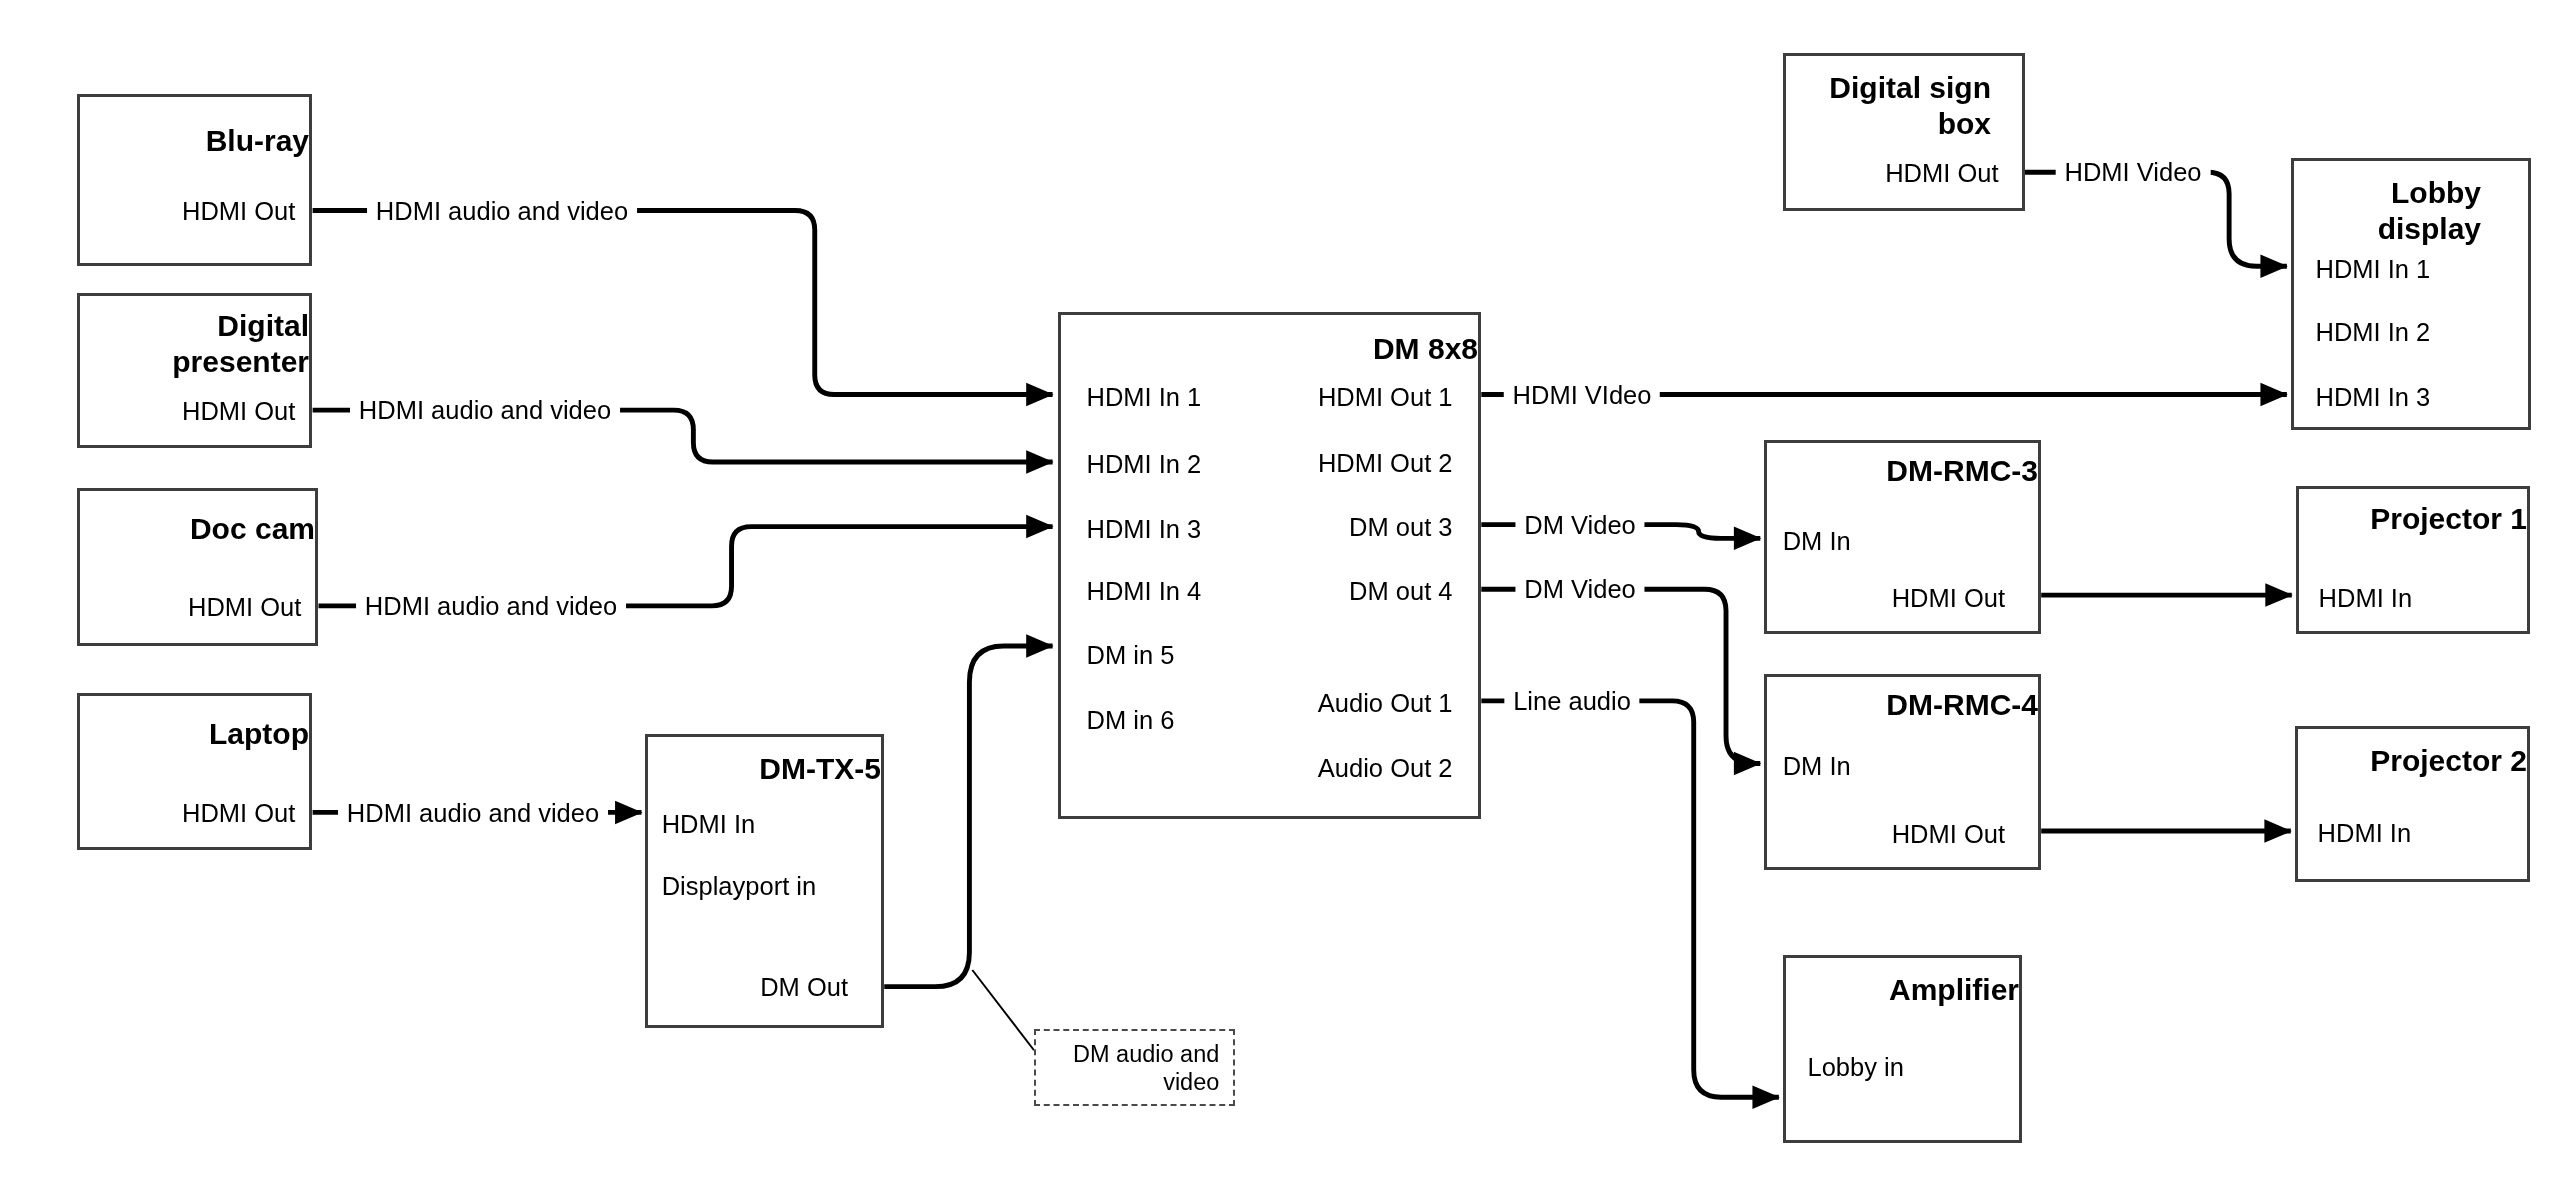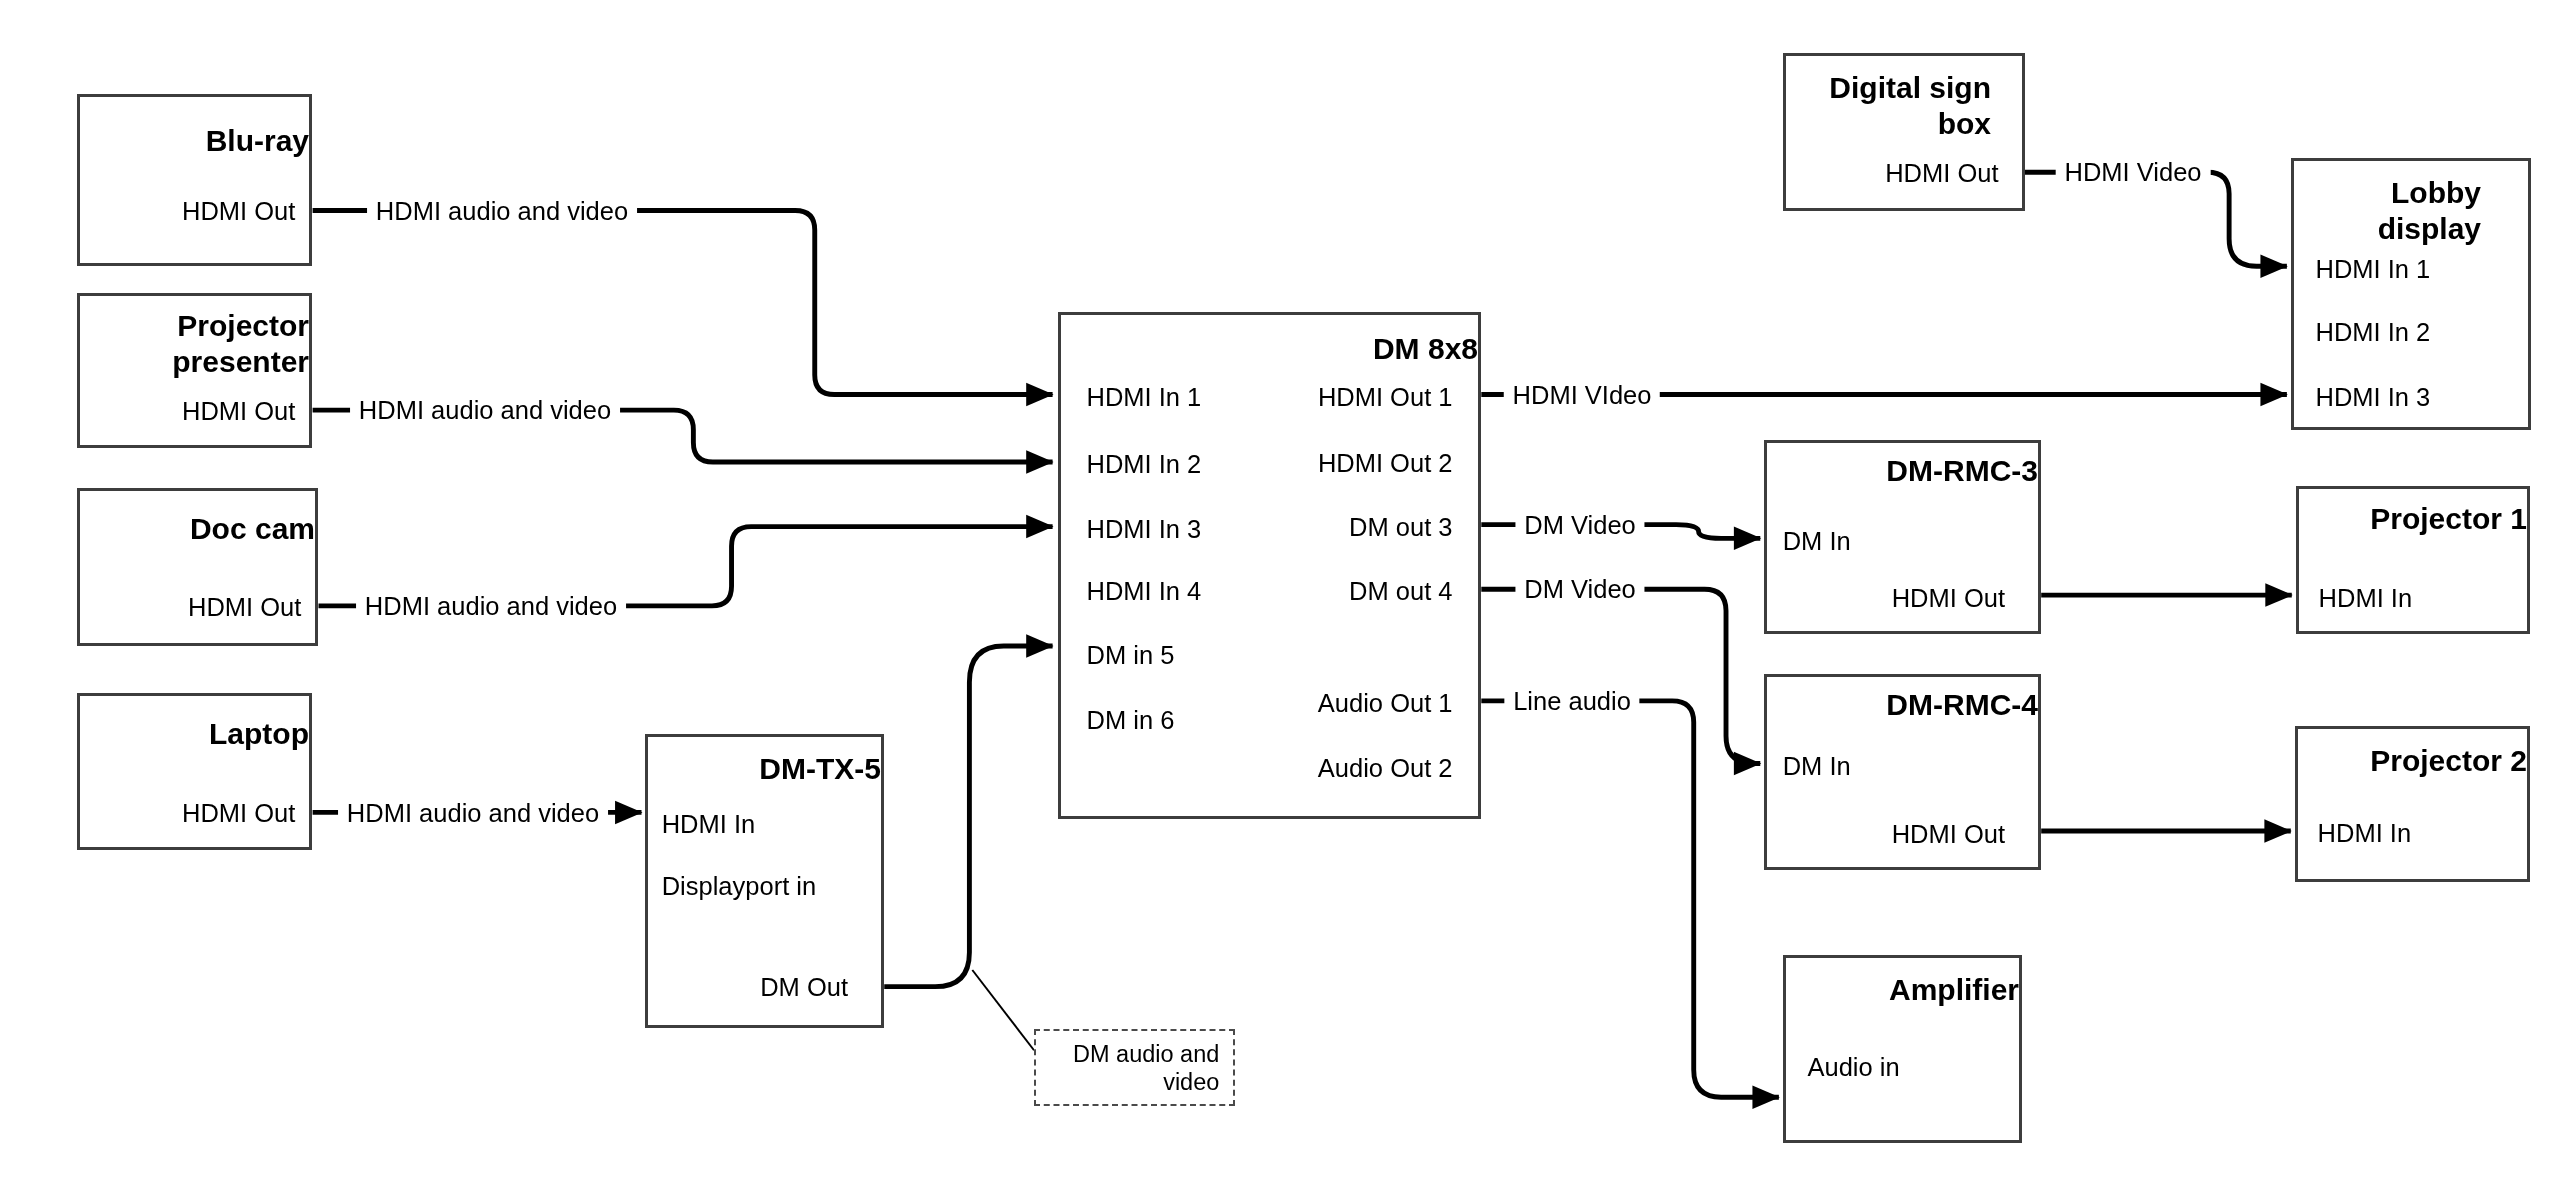--- a/index.html
+++ b/index.html
@@ -43,21 +43,21 @@
     </g>
     <path d="M993 991 L1056 1073" stroke="#000" stroke-width="2" fill="none"></path>
   </svg>
 
   <div class="node" style="left:77px;top:94px;width:235px;height:172px">
     <div class="title" style="top:25.5px">Blu-ray</div>
     <div class="port" style="top:100px;right:13.7px">HDMI Out</div>
   </div>
 
   <div class="node" style="left:77px;top:293px;width:235px;height:155px">
-    <div class="title" style="top:11.7px">Projector presenter</div>
+    <div class="title" style="top:11.7px">Digital presenter</div>
     <div class="port" style="top:101px;right:13.7px">HDMI Out</div>
   </div>
 
   <div class="node" style="left:77px;top:488px;width:241px;height:158px">
     <div class="title" style="top:19.6px">Doc cam</div>
     <div class="port" style="top:102px;right:13.7px">HDMI Out</div>
   </div>
 
   <div class="node" style="left:77px;top:693px;width:235px;height:157px">
     <div class="title" style="top:19.6px">Laptop</div>
@@ -116,21 +116,21 @@
     <div class="port" style="top:143px;right:33px">HDMI Out</div>
   </div>
 
   <div class="node" style="left:2295px;top:726px;width:235px;height:156px">
     <div class="title" style="top:13.7px">Projector 2</div>
     <div class="port" style="top:90px;left:19.6px">HDMI In</div>
   </div>
 
   <div class="node" style="left:1783px;top:955px;width:239px;height:188px">
     <div class="title" style="top:13.7px">Amplifier</div>
-    <div class="port" style="top:95px;left:21.5px">Audio in</div>
+    <div class="port" style="top:95px;left:21.5px">Lobby in</div>
   </div>
 
   <div class="callout" style="left:1034px;top:1029px;width:201px;height:77px">DM audio and video</div>
 
   <span class="elabel" style="left:502px;top:211px">HDMI audio and video</span>
   <span class="elabel" style="left:485px;top:410px">HDMI audio and video</span>
   <span class="elabel" style="left:491px;top:606px">HDMI audio and video</span>
   <span class="elabel" style="left:473px;top:813px">HDMI audio and video</span>
   <span class="elabel" style="left:1582px;top:395px">HDMI VIdeo</span>
   <span class="elabel" style="left:1580px;top:525px">DM Video</span>

